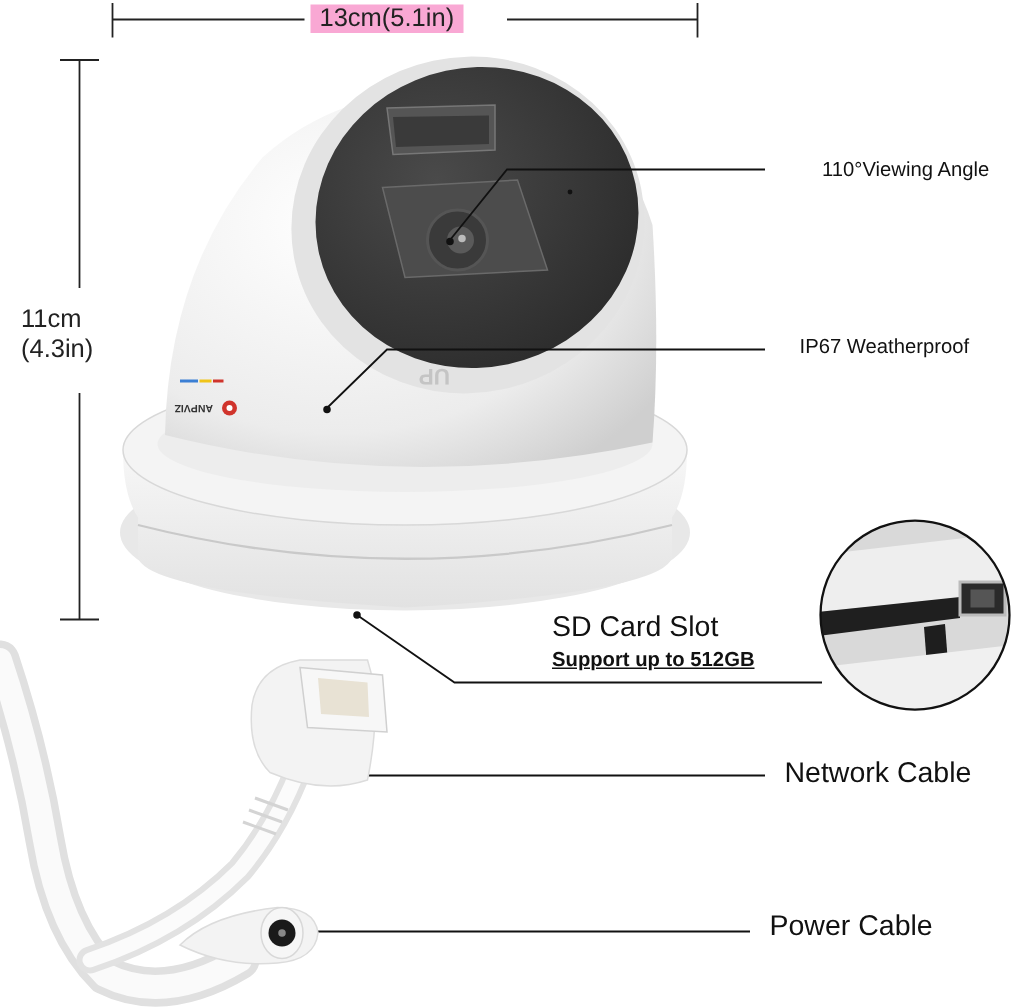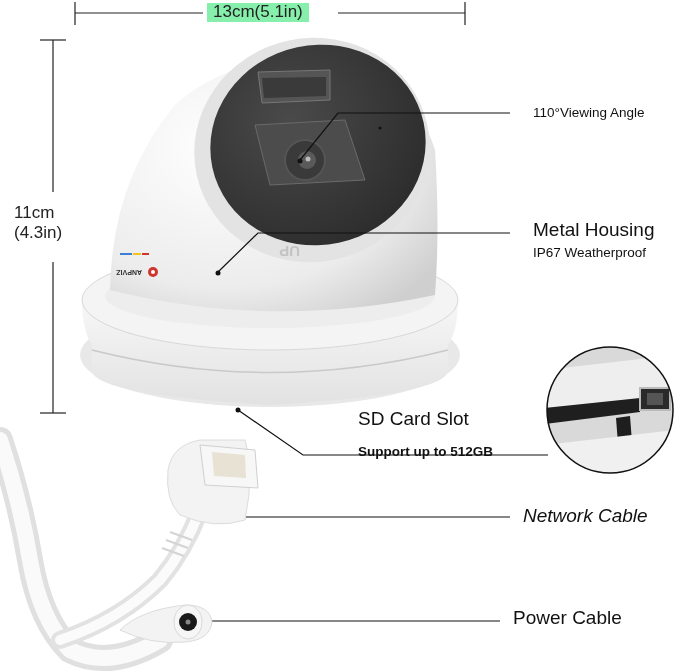--- a/index.html
+++ b/index.html
@@ -1,19 +1,19 @@
 <!DOCTYPE html>
 <html><head>
   <meta charset="utf-8">
   <style>
     html, body { margin: 0; padding: 0; background: #ffffff; }
     body { width: 679px; height: 672px; position: relative; overflow: hidden; font-family: "Liberation Sans", sans-serif; color: #111; }
     .abs { position: absolute; }
     svg.scene { position: absolute; left: 0; top: 0; }
-    .dim-text { font-size: 17px; color: #222; background: #86efac; padding: 0 6px; line-height: 1.1; text-align: right; }
+    .dim-text { font-size: 17px; color: #222; background: #f9a8d4; padding: 0 6px; line-height: 1.1; text-align: right; }
     .title { font-size: 19px; color: #111; white-space: nowrap; }
     .sub { font-size: 13.5px; color: #111; white-space: nowrap; }
     .sub-bold { font-size: 13.5px; font-weight: bold; color: #111; white-space: nowrap; }
   </style>
 </head>
 <body>
 
 <svg class="scene" width="679" height="672" viewBox="0 0 679 672">
   <defs>
     <radialGradient id="domeGrad" cx="0.35" cy="0.35" r="0.8">
@@ -146,28 +146,27 @@
   </g>
 </svg>
 
 <div class="abs dim-text" style="left:207px; top:3px;">13cm(5.1in)</div>
 <div class="abs" style="left:14px; top:203px; width:80px; text-align:left; font-size:17px; line-height:1.2; color:#222;">
   <div>11cm</div>
   <div>(4.3in)</div>
 </div>
 
 <div class="abs" style="left:533px; top:103px;">
-  <div class="sub" style="margin-top:2px;">110°Viewing Angle</div>
+  <div class="sub" style="margin-top:2px;margin-left:15px;">110°Viewing Angle</div>
 </div>
 
 <div class="abs" style="left:533px; top:219px;">
-  <div class="title">Metal Housing</div>
   <div class="sub" style="margin-top:4px;">IP67 Weatherproof</div>
 </div>
 
-<div class="abs" style="left:358px; top:408px;">
+<div class="abs" style="left:368px; top:408px;">
   <div class="title">SD Card Slot</div>
-  <div class="sub-bold" style="margin-top:14px;">Support up to 512GB</div>
+  <div class="sub-bold" style="margin-top:2px;text-decoration:underline;">Support up to 512GB</div>
 </div>
 
-<div class="abs title" style="left:523px; top:505px;font-style:italic;">Network Cable</div>
+<div class="abs title" style="left:523px; top:505px;">Network Cable</div>
 
 <div class="abs title" style="left:513px; top:607px;">Power Cable</div>
 
 </body></html>

